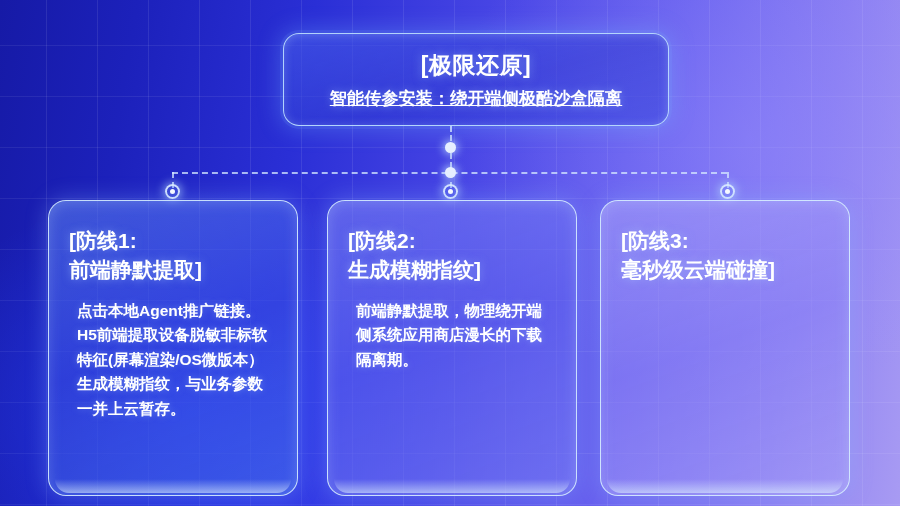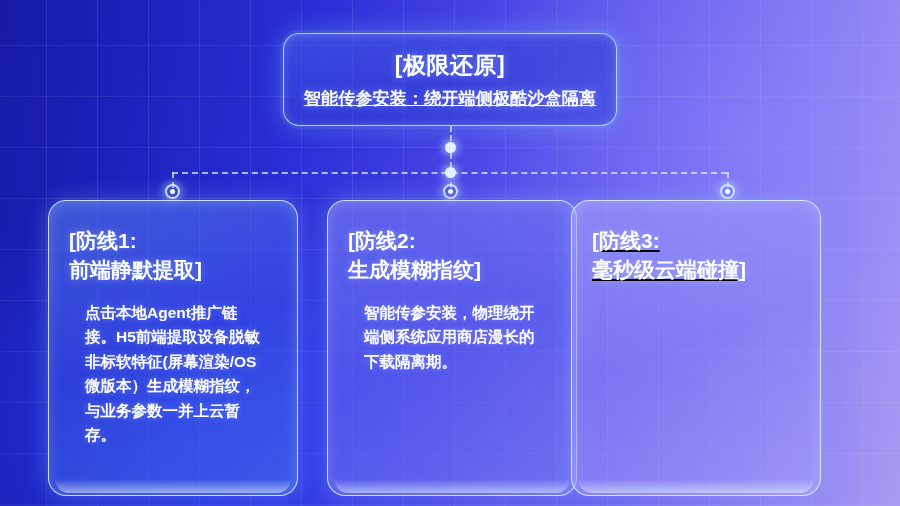--- a/index.html
+++ b/index.html
@@ -47,21 +47,21 @@
     right: -160px; top: -120px;
     width: 620px; height: 520px;
     background: radial-gradient(ellipse at center, rgba(150,140,255,0.40) 0%, rgba(150,140,255,0) 70%);
     pointer-events: none;
   }
 
   
   #title-box {
     position: absolute;
     left: 283px; top: 33px;
-    width: 334px; height: 93px;
+    width: 386px; height: 93px;
     box-sizing: border-box;
     border-radius: 16px;
     border: 1.6px solid rgba(190,225,255,0.92);
     background: linear-gradient(165deg, rgba(70,92,232,0.62) 0%, rgba(48,60,210,0.55) 55%, rgba(56,70,222,0.58) 100%);
     box-shadow:
       0 0 0 3px rgba(120,170,255,0.12),
       0 0 22px 4px rgba(120,180,255,0.30),
       inset 0 1px 10px rgba(190,225,255,0.28);
     display: flex;
     flex-direction: column;
@@ -143,23 +143,22 @@
   }
   #card-1 {
     left: 48px;
     background: linear-gradient(160deg, rgba(92,128,240,0.58) 0%, rgba(58,78,225,0.55) 48%, rgba(70,110,235,0.60) 100%);
   }
   #card-2 {
     left: 327px;
     background: linear-gradient(160deg, rgba(126,132,246,0.58) 0%, rgba(96,100,238,0.55) 48%, rgba(120,125,244,0.58) 100%);
   }
   #card-3 {
-    left: 571px;
+    left: 600px;
     background: linear-gradient(160deg, rgba(168,160,248,0.58) 0%, rgba(142,132,245,0.55) 48%, rgba(166,158,248,0.58) 100%);
-    text-decoration: underline;
   }
   .card::after {
     
     content: "";
     position: absolute;
     left: 6px; right: 6px; bottom: 2px;
     height: 14px;
     border-radius: 0 0 14px 14px;
     background: linear-gradient(to top, rgba(225,243,255,0.55), rgba(225,243,255,0));
     pointer-events: none;
@@ -171,21 +170,21 @@
     line-height: 1.38;
     margin: 0 0 14px 0;
     white-space: pre-line;
     text-shadow: 0 0 9px rgba(170,205,255,0.50);
   }
   .card-body {
     color: #ffffff;
     font-size: 15.5px;
     font-weight: bold;
     line-height: 1.58;
-    margin: 16px;
+    margin: 8px;
     text-shadow: 0 0 7px rgba(170,205,255,0.40);
   }
 </style>
 </head>
 <body>
 
 <div id="stage">
 
   <div id="grid"></div>
   <div id="glow-a"></div>
@@ -218,21 +217,21 @@
 
   <div class="card" id="card-1">
     <p class="card-heading">[防线1:
 前端静默提取]</p>
     <p class="card-body">点击本地Agent推广链接。H5前端提取设备脱敏非标软特征(屏幕渲染/OS微版本）生成模糊指纹，与业务参数一并上云暂存。</p>
   </div>
 
   <div class="card" id="card-2">
     <p class="card-heading">[防线2:
 生成模糊指纹]</p>
-    <p class="card-body">智能传参安装，物理绕开端侧系统应用商店漫长的下载隔离期。</p>
+    <p class="card-body">前端静默提取，物理绕开端侧系统应用商店漫长的下载隔离期。</p>
   </div>
 
   <div class="card" id="card-3">
     <p class="card-heading">[防线3:
 毫秒级云端碰撞]</p>
   </div>
 
 </div>
 
 </body></html>

